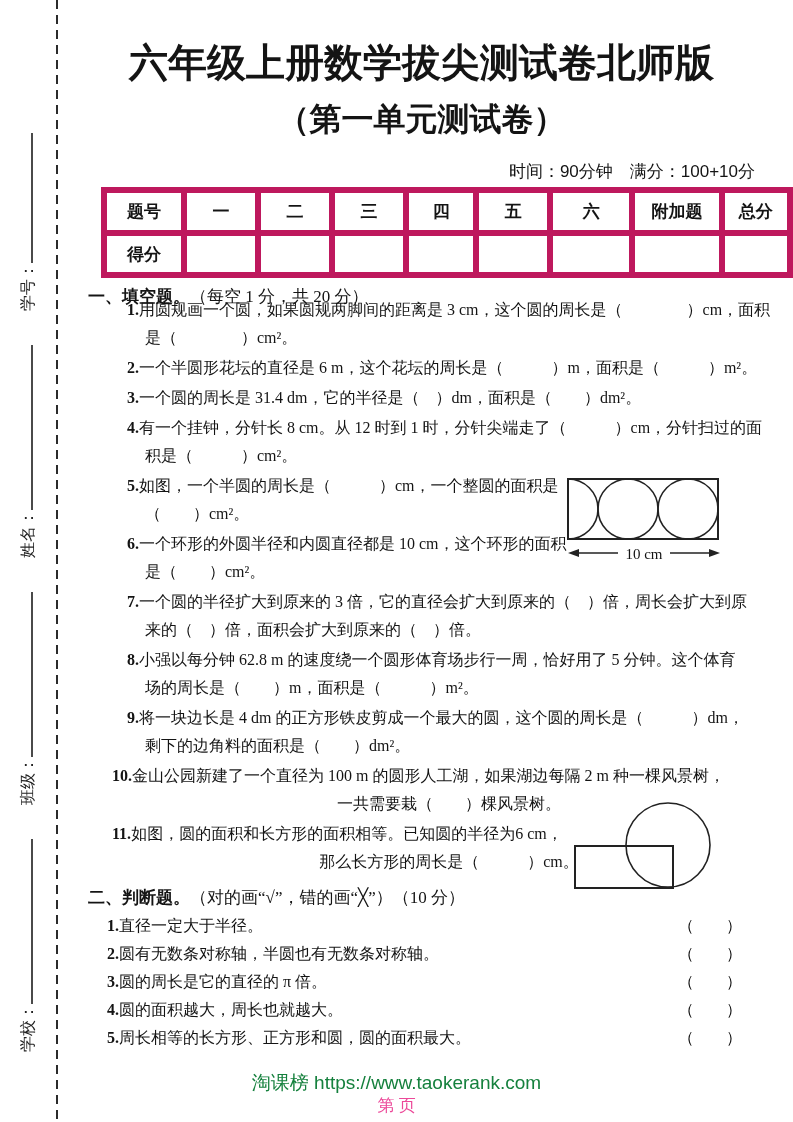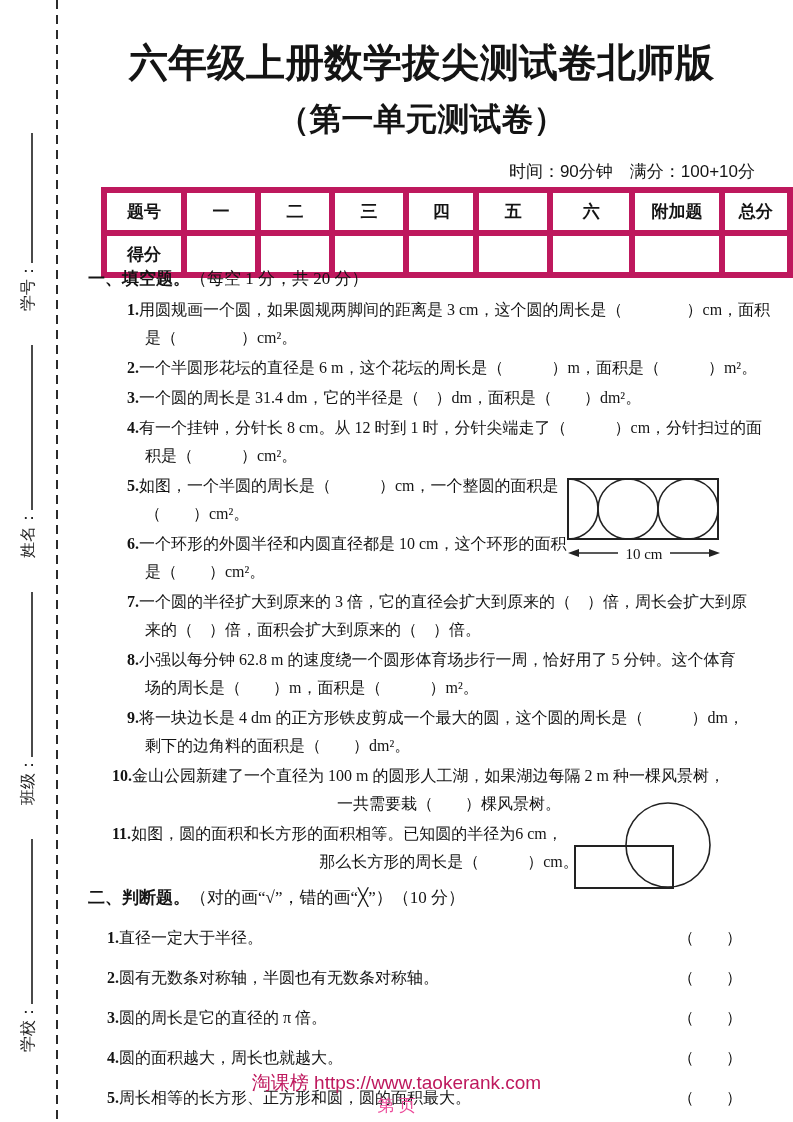--- a/index.html
+++ b/index.html
@@ -26,43 +26,43 @@
         font-size:17px;font-weight:500;}
 
   
   table.score{position:absolute;left:101px;top:187px;border-collapse:collapse;
               font-size:17px;font-weight:bold;text-align:center;table-layout:fixed;}
   table.score td{border:6px solid #be185d;padding:0;}
   table.score tr.r1 td{height:37px;}
   table.score tr.r2 td{height:36px;}
 
   
-  .sec-head{position:absolute;left:88px;width:672px;line-height:28px;font-size:17px;}
+  .sec-head{position:absolute;left:88px;width:672px;line-height:28px;font-size:17px;margin-top:18px;}
   .sec-head b{font-weight:bold;}
   .sec-head .note{font-weight:normal;}
   .questions{position:absolute;left:88px;top:296px;width:672px;font-size:16px;}
   .qline{line-height:28px;padding-left:19px;white-space:nowrap;margin-left:20px;}
   .qline.cont{padding-left:37px;}
   .question.wide-no .qline{padding-left:4px;}
   .question.wide-no .qline.cont{padding-left:30px;text-align:center;}
   .question + .question{margin-top:2px;}
   .qno{font-weight:bold;}
 
   .judge{position:absolute;left:88px;top:884px;width:672px;font-size:16px;}
   .judge .sec-head-inline{line-height:28px;font-size:17px;}
-  .jrow{display:flex;justify-content:space-between;line-height:28px;margin-top:12px;
+  .jrow{display:flex;justify-content:space-between;line-height:28px;margin-top:0;
         padding-left:19px;padding-right:18px;}
 
   
   .fig{position:absolute;}
   .fig svg{display:block;}
 
   
   .watermark{position:absolute;left:0;top:1070px;width:793px;text-align:center;
-             color:#be185d;font-size:19px;}
+             color:#15803d;font-size:19px;}
   .page-num{position:absolute;left:0;top:1094px;width:793px;text-align:center;
             font-size:17px;color:#ec4899;}
 </style>
 </head>
 <body>
 
 <div class="page">
 
   <div class="cut-line"></div>
   <div class="margin-strip">

